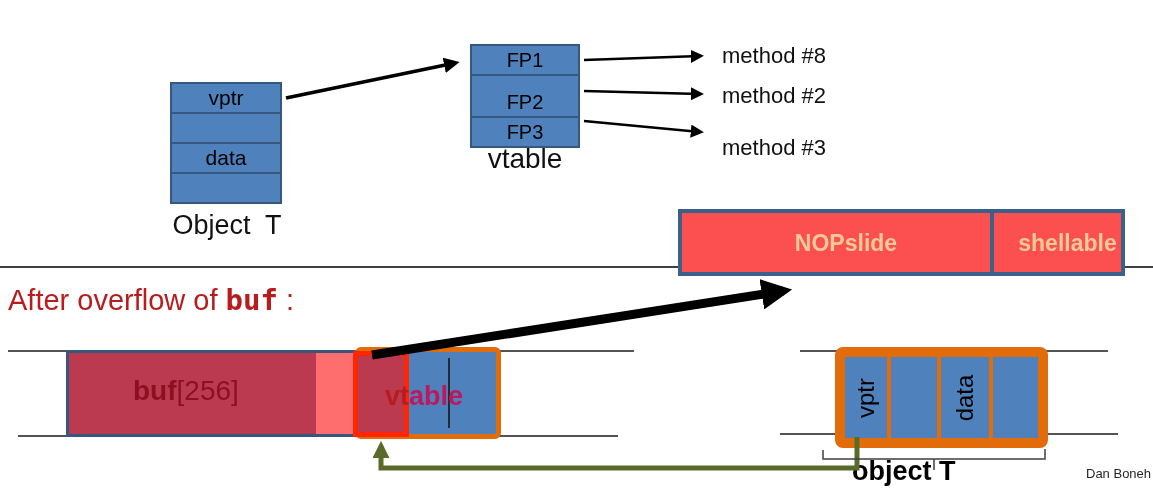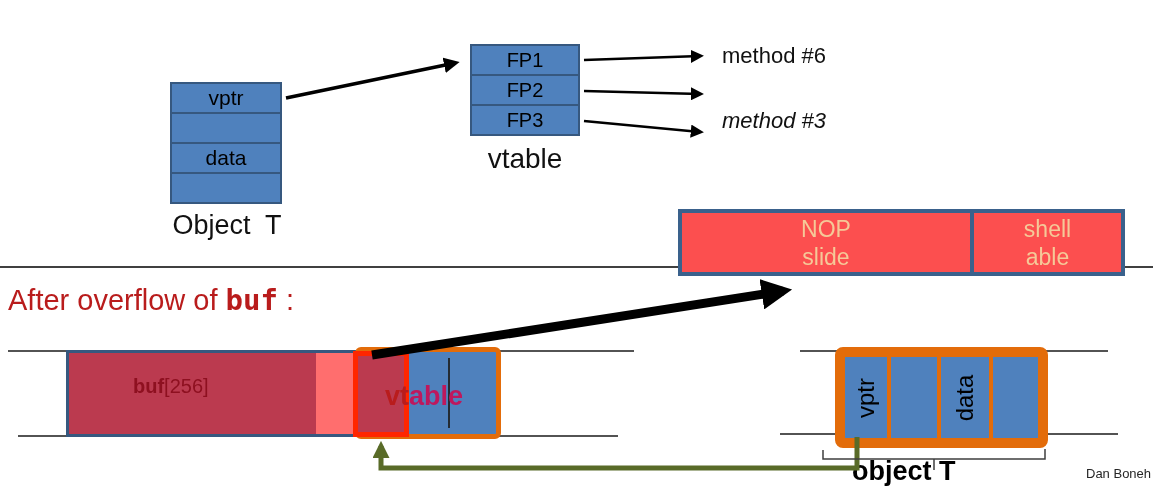--- a/index.html
+++ b/index.html
@@ -16,33 +16,33 @@
   .cellbox{position:absolute;background:#4F81BD;border:2px solid #36587F;z-index:2;}
   .cellbox .row{height:28px;border-bottom:2px solid #36587F;display:flex;align-items:center;justify-content:center;
     font-size:21px;color:#000;}
   .cellbox .row:last-child{border-bottom:none;}
   .boxlabel{position:absolute;font-size:27px;color:#111;text-align:center;white-space:pre;z-index:2;}
   .method{position:absolute;font-size:22px;color:#111;z-index:2;white-space:nowrap;}
 
   
   #payload{left:678px;top:209px;width:447px;height:67px;background:#FC4F4F;border:4px solid #3A618C;
     display:flex;z-index:3;box-sizing:border-box;}
-  #payload .pcell{display:flex;flex-direction:column;align-items:center;justify-content:center;
-    font-weight:normal;font-size:23px;line-height:28px;color:#F5C998;}
+  #payload .pcell{display:flex;flex-direction:row;align-items:center;justify-content:center;
+    font-weight:bold;font-size:23px;line-height:28px;color:#F5C998;padding-left:20px;}
   #payload .pcell.nop{width:288px;border-right:4px solid #3A618C;}
   #payload .pcell.shell{flex:1;}
 
   
   #heading{left:8px;top:283px;font-size:29px;color:#b91c1c;z-index:2;white-space:pre;}
   #heading .code{font-family:"DejaVu Sans Mono","Liberation Mono",monospace;font-weight:bold;}
 
   
   #bufbox{left:66px;top:350px;width:336px;height:81px;background:#BB3A4F;border:3px solid #36587F;z-index:1;}
   #bufbox .salmon{position:absolute;left:247px;top:0;bottom:0;width:40px;background:#FF6E6E;}
-  #buftext{position:absolute;left:64px;top:22px;font-size:20px;color:#8E1020;white-space:nowrap;}
+  #buftext{position:absolute;left:64px;top:22px;font-size:28px;color:#8E1020;white-space:nowrap;}
   #buftext b{font-weight:bold;}
   #vtbox-orange{left:355px;top:347px;width:136px;height:82px;background:#4F81BD;border:5px solid #E36C0A;
     border-radius:6px;z-index:2;}
   #vtbox-orange .vdiv{position:absolute;left:88px;top:6px;bottom:6px;width:2px;background:#242B33;}
   #redbox{left:353px;top:351px;width:46px;height:76px;background:#BB3A4F;border:5px solid #FF2600;z-index:3;}
   #vtext{left:385px;top:381px;font-size:27px;font-weight:bold;z-index:4;white-space:nowrap;}
   #vtext .vt{color:#b91c1c;}
   #vtext .able{color:#be185d;text-align:right;}
 
   
@@ -81,31 +81,32 @@
     <div class="row">
         <span></span>
       </div>
   </div>
   <div class="boxlabel" style="left:162px;top:210px;width:130px;">Object  T</div>
 
   <div class="cellbox" style="left:470px;top:44px;width:106px;">
     <div class="row" style="font-size:20px;">
         <span>FP1</span>
       </div>
-    <div class="row" style="font-size:20px;">
+    <div class="row" style="font-size:20px;margin-top:12px;">
         <span>FP2</span>
       </div>
     <div class="row" style="font-size:20px;">
         <span>FP3</span>
       </div>
   </div>
   <div class="boxlabel" style="left:460px;top:143px;width:130px;font-size:28px;">vtable</div>
 
-  <div class="method" style="left:722px;top:43px;">method #6</div>
-  <div class="method" style="left:722px;top:108px;font-style:italic;">method #3</div>
+  <div class="method" style="left:722px;top:43px;">method #8</div>
+  <div class="method" style="left:722px;top:83px;">method #2</div>
+  <div class="method" style="left:722px;top:135px;">method #3</div>
 
   <div class="abs" id="payload">
     <div class="pcell nop">
       <span>NOP</span>
       <span>slide</span>
     </div>
     <div class="pcell shell">
       <span>shell</span>
       <span>able</span>
     </div>

